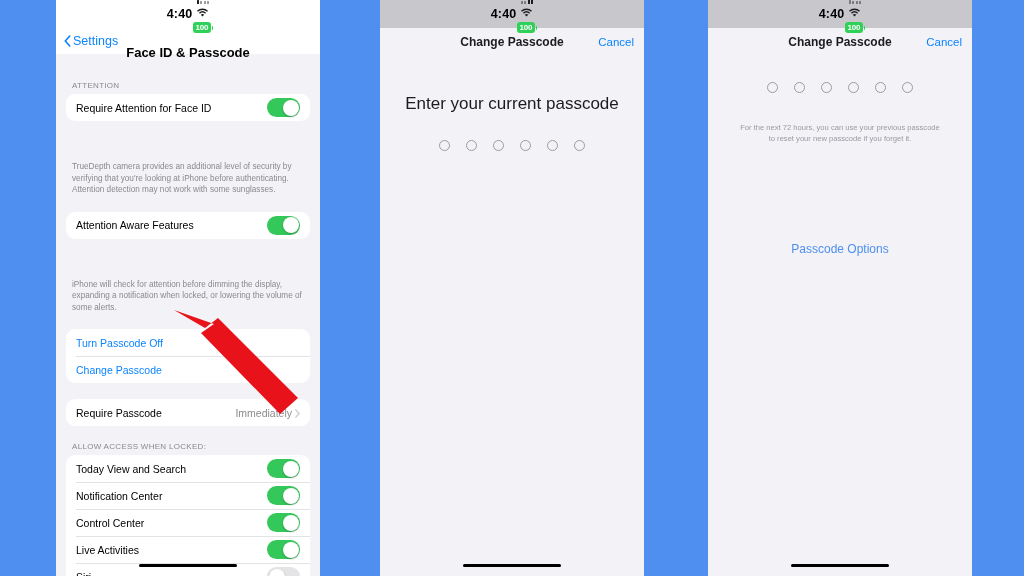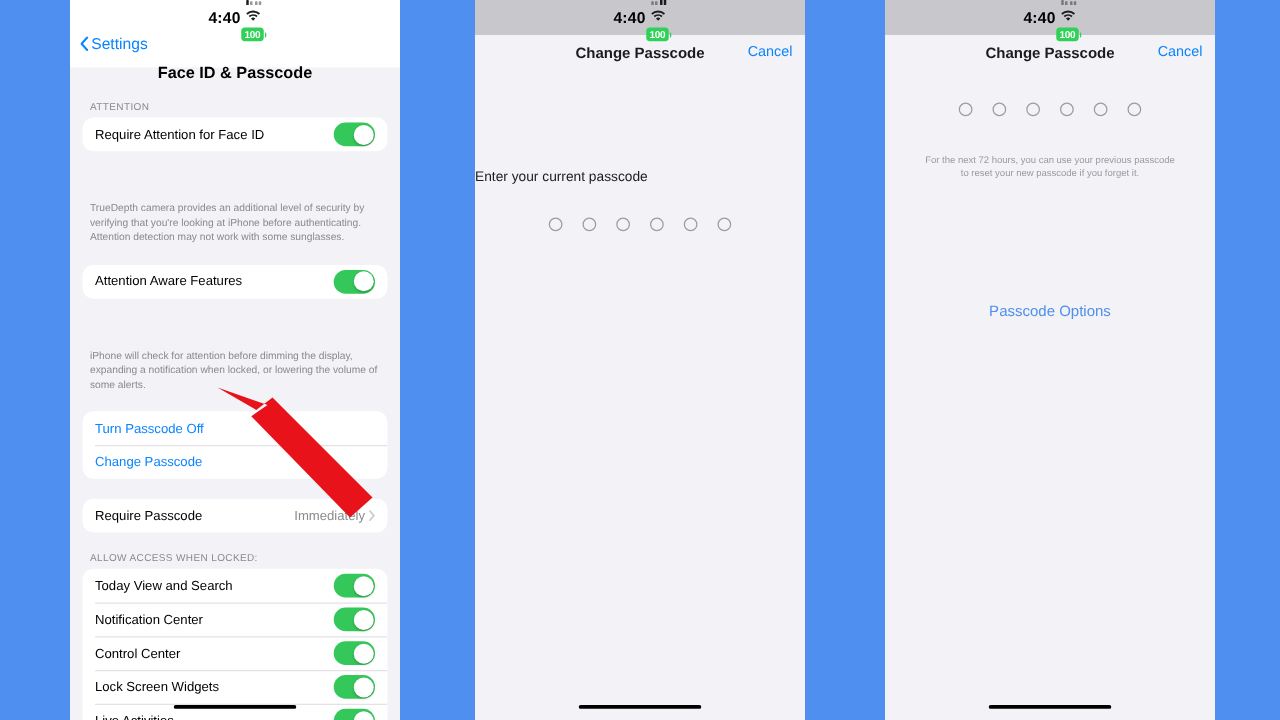--- a/index.html
+++ b/index.html
@@ -44,21 +44,21 @@
   .wifi svg{display:block;}
   .batt{
     background:#30d158;color:#fff;font-size:8px;font-weight:bold;
     border-radius:3px;padding:1px 3px 1px 3px;line-height:9px;letter-spacing:-.2px;
   }
   .battwrap{display:flex;align-items:center;}
   .battnub{width:1.5px;height:4px;background:#30d158;border-radius:0 1px 1px 0;margin-left:.5px;}
 
   
   .navbar{
-    background:#ffffff;height:26px;display:flex;align-items:flex-start;
+    background:#ffffff;height:26px;display:flex;align-items:center;
     position:relative;z-index:4;
   }
   .nav-back{
     display:flex;align-items:center;gap:2px;color:#0a84ff;font-size:12.5px;
     padding-left:8px;
   }
   .chev-left{width:7px;height:12px;}
   .nav-title{
     position:absolute;left:0;right:0;text-align:center;font-size:13px;
     font-weight:bold;color:#000;pointer-events:none;margin-top:22px;
@@ -117,21 +117,21 @@
     height:28px;display:flex;align-items:center;position:relative;
   }
   .sheet-title{
     position:absolute;left:0;right:0;text-align:center;font-size:12px;
     font-weight:bold;color:#1c1c1e;
   }
   .sheet-cancel{
     position:absolute;right:10px;font-size:11.5px;color:#0a84ff;
   }
   .prompt{
-    font-size:11px;color:#1c1c1e;margin-top:80px;
+    text-align:center;font-size:17px;color:#1c1c1e;margin-top:38px;
   }
   .dots{
     display:flex;justify-content:center;gap:16px;margin-top:26px;
   }
   .dot{
     width:11px;height:11px;border-radius:50%;border:1px solid #9b9ba0;box-sizing:border-box;
   }
   .hint{
     text-align:center;font-size:7.6px;color:#9a9aa0;line-height:10.5px;
     margin:30px auto 0 auto;width:200px;
@@ -273,26 +273,20 @@
               <b></b>
             </div>
         </div>
         <div class="row">
           <div class="row-label">Control Center</div>
           <div class="toggle">
               <b></b>
             </div>
         </div>
         <div class="row">
-          <div class="row-label">Lock Screen Widgets</div>
-          <div class="toggle">
-              <b></b>
-            </div>
-        </div>
-        <div class="row">
           <div class="row-label">Live Activities</div>
           <div class="toggle">
               <b></b>
             </div>
         </div>
         <div class="row">
           <div class="row-label">Siri</div>
           <div class="toggle off">
               <b></b>
             </div>

